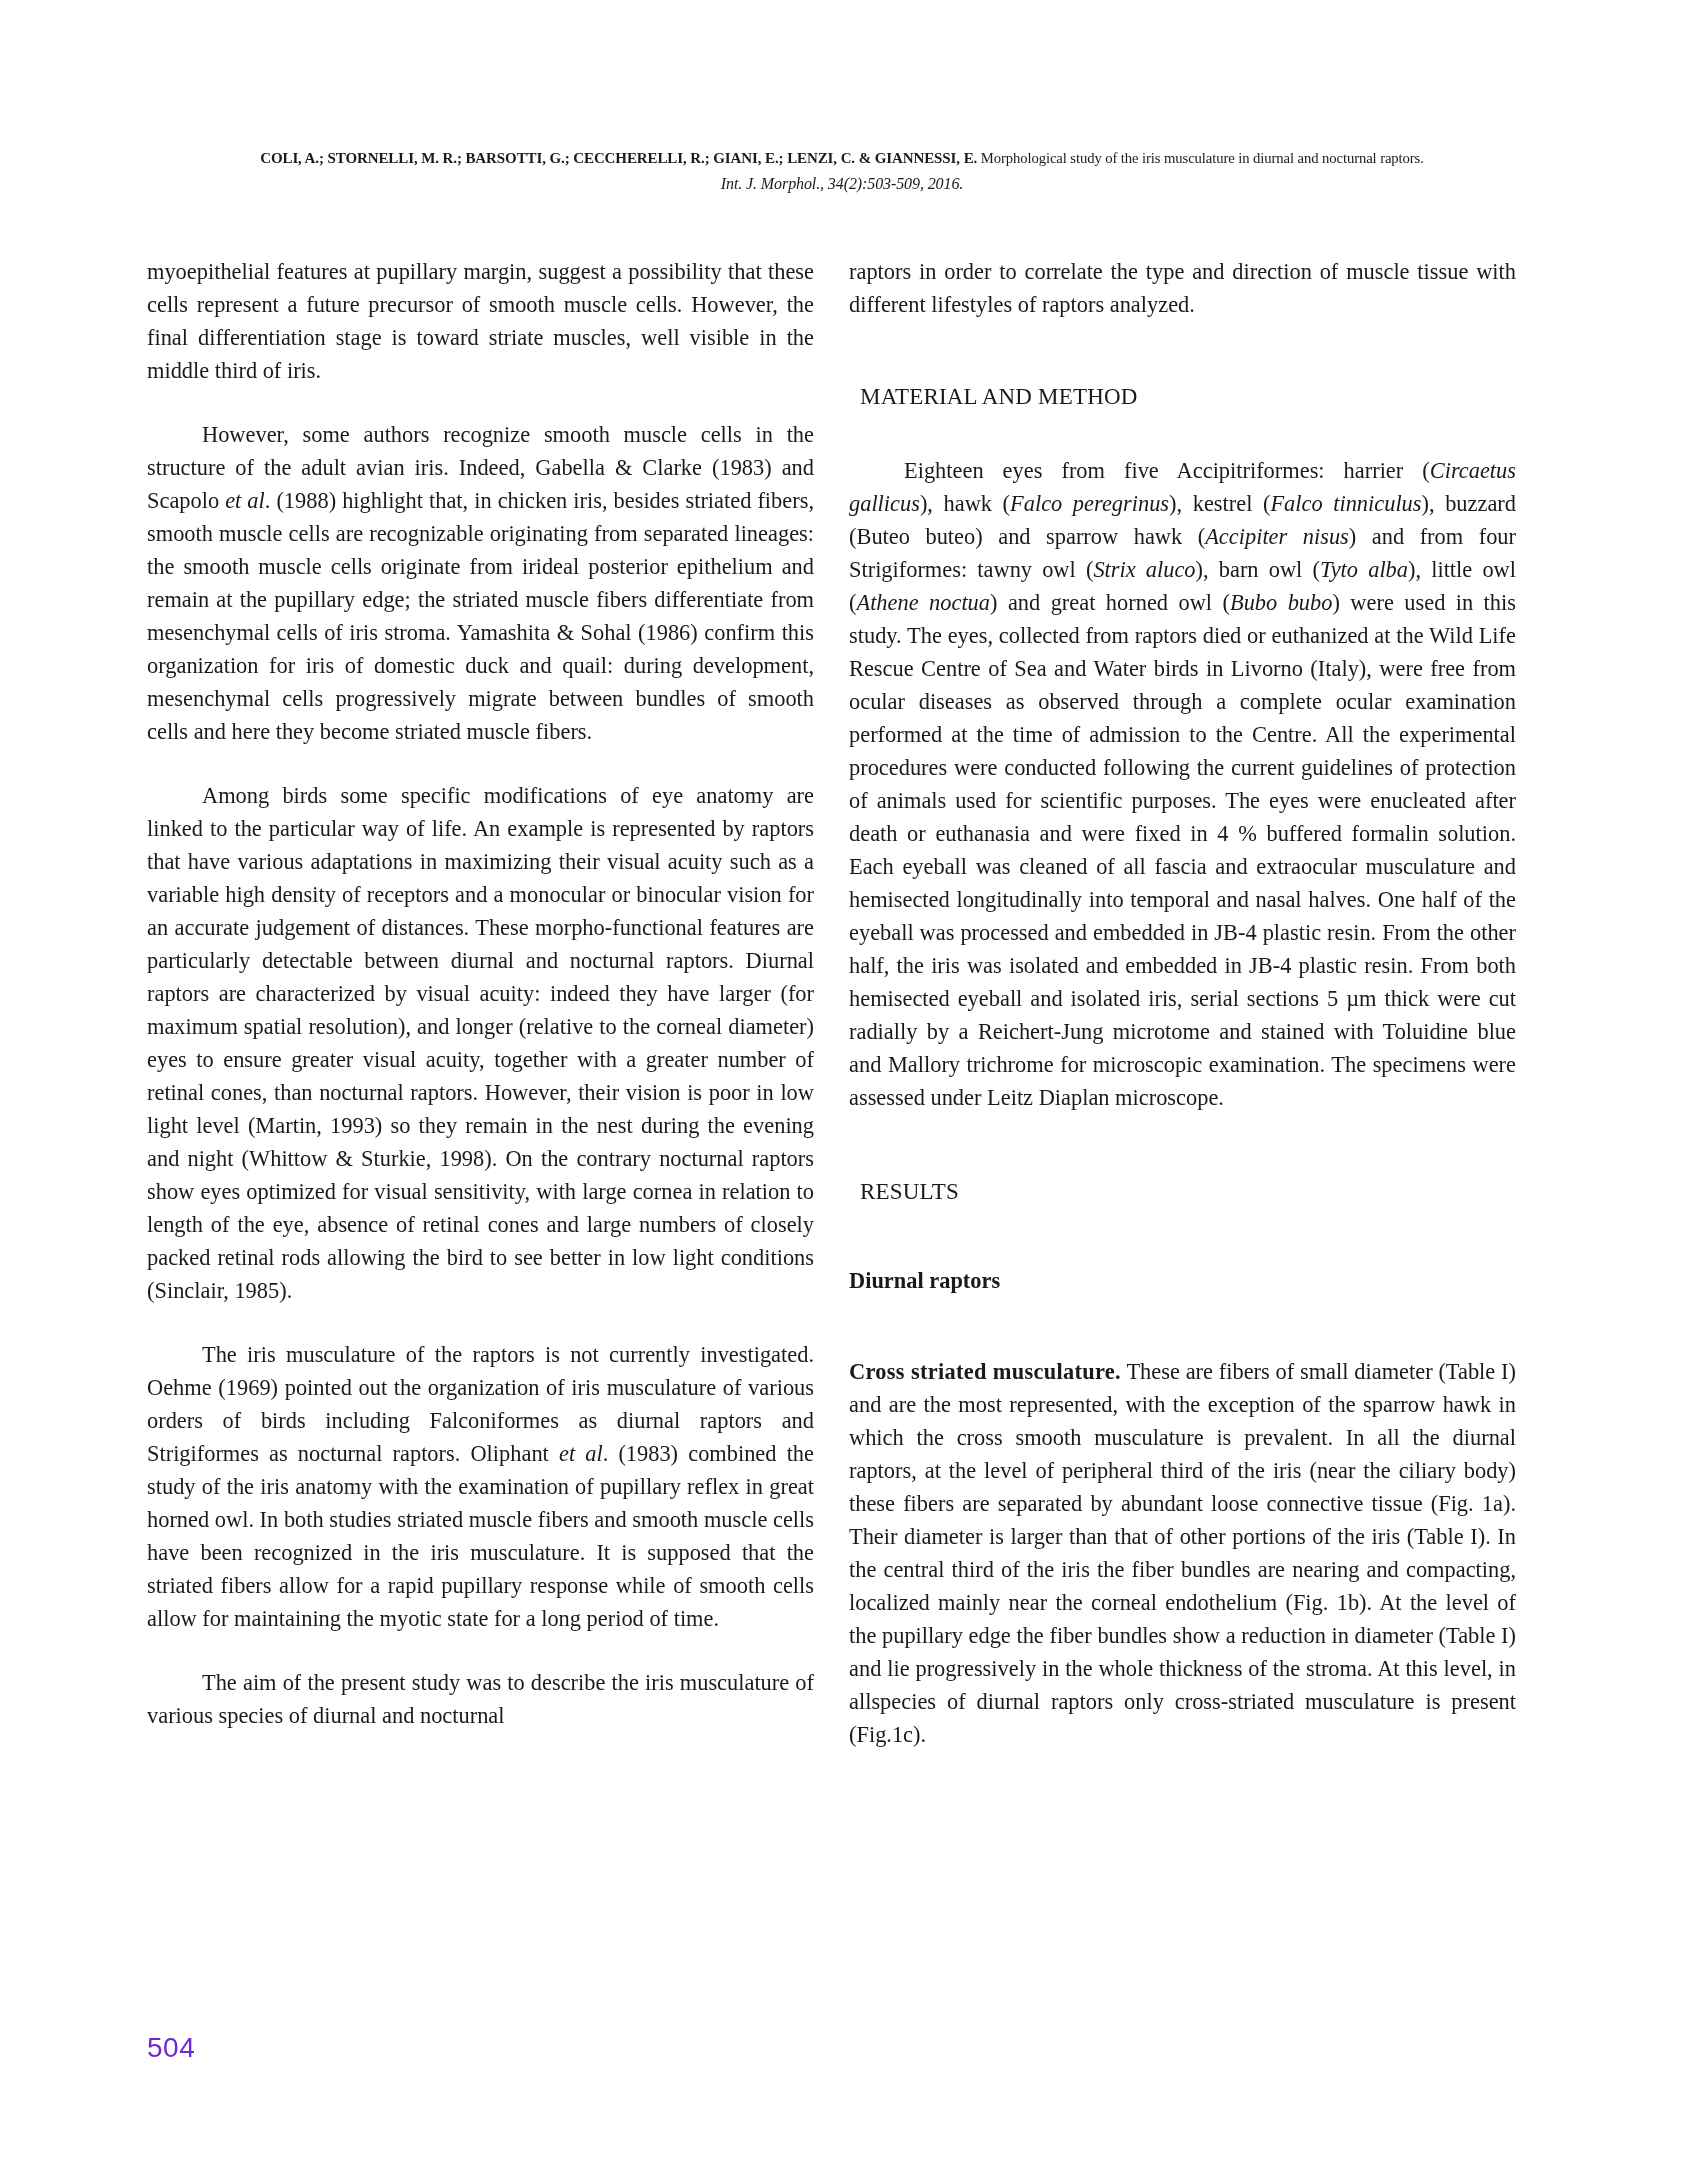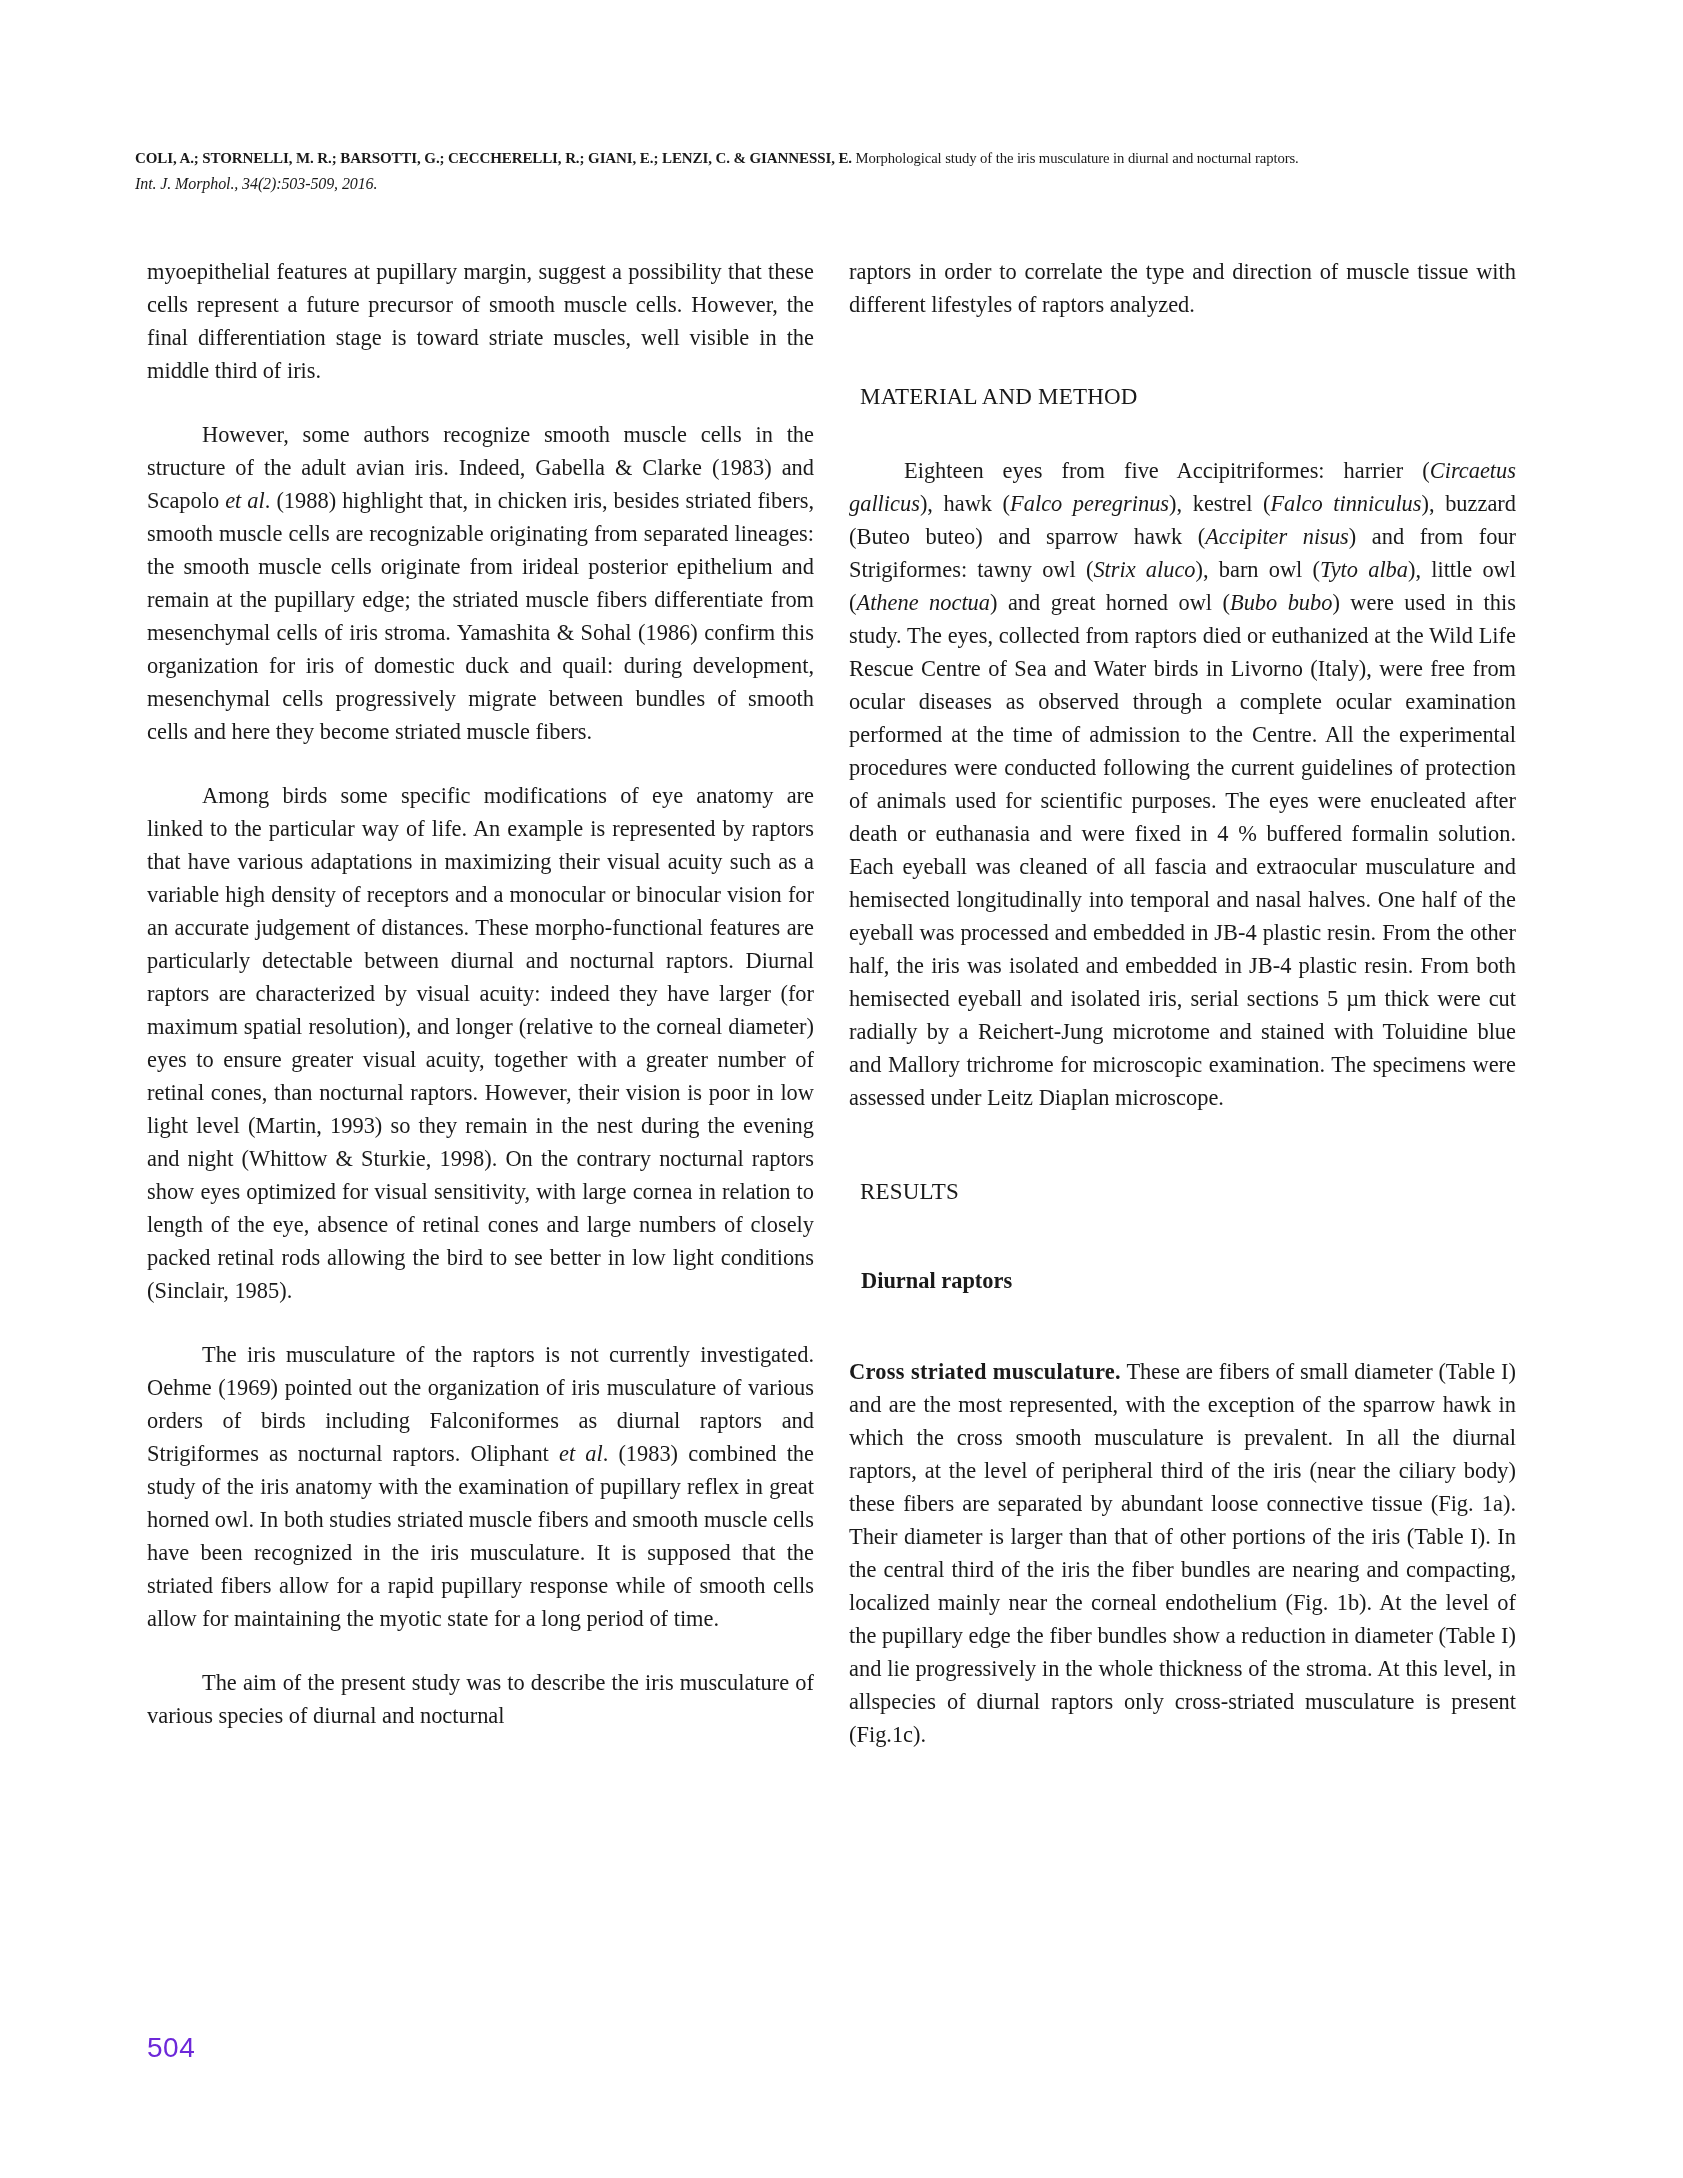--- a/index.html
+++ b/index.html
@@ -19,24 +19,24 @@
     position: absolute;
     left: 0; top: 0;
     width: 1683px;
     height: 2178px;
     background: #fff;
   }
 
   
   .running-head {
     position: absolute;
-    left: 135px;
+    left: 149px;
     top: 147px;
     width: 1386px;
-    text-align: left;
+    text-align: center;
     font-size: 14.4px;
     line-height: 1.55;
     letter-spacing: -0.1px;
   }
   .running-head .authors {
     font-variant: small-caps;
     font-weight: 700;
     font-size: 15px;
   }
   .running-head .title-part {
@@ -76,21 +76,21 @@
 
   h2.section {
     margin: 11px;
     font-size: 23px;
     font-weight: 400;
     letter-spacing: 0.2px;
     line-height: 30px;
   }
   h2.section.top-space { margin-top: 61px; }
   h3.subsection {
-    margin: 12px;
+    margin: 0;
     font-size: 22.4px;
     font-weight: 700;
     line-height: 30px;
   }
   h3.subsection.top-space { margin-top: 63px; }
 
   .runin {
     font-weight: 700;
     letter-spacing: 0.3px;
   }

